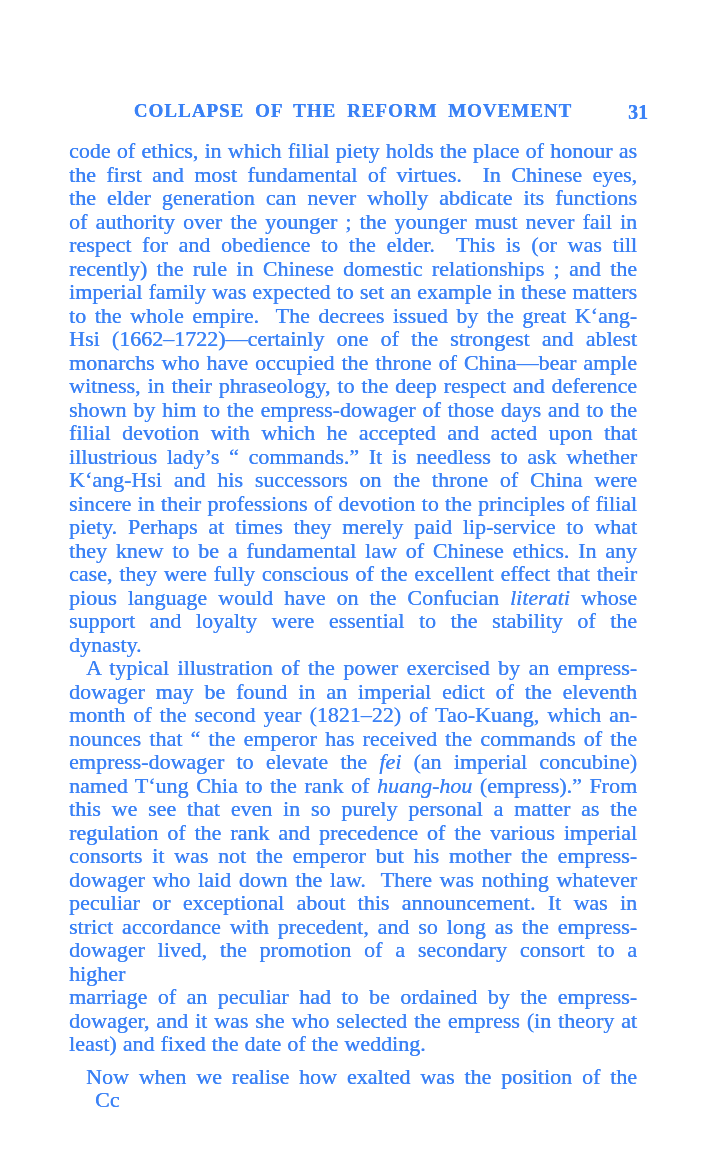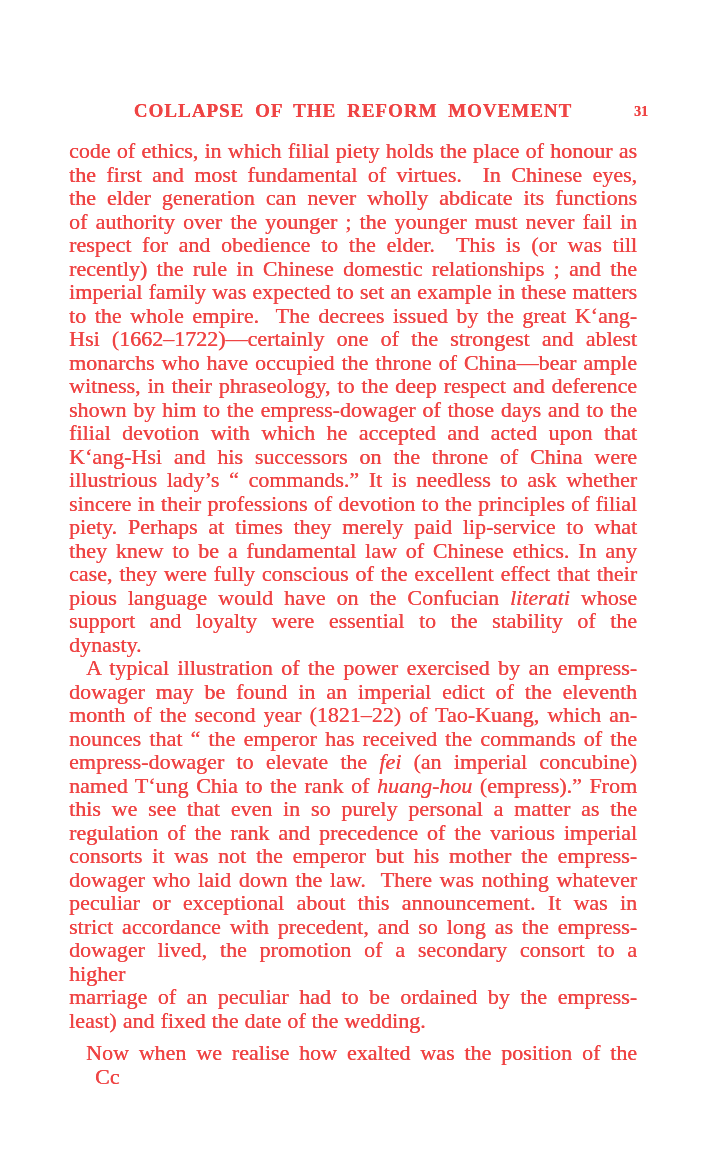--- a/index.html
+++ b/index.html
@@ -7,21 +7,21 @@
     padding: 0;
     background: #ffffff;
   }
   .page {
     position: relative;
     width: 706px;
     height: 1170px;
     background: #ffffff;
     overflow: hidden;
     font-family: "Liberation Serif", "DejaVu Serif", serif;
-    color: #ef4444;
+    color: #3b82f6;
   }
   .running-head {
     position: absolute;
     left: 69px;
     top: 99px;
     width: 568px;
     height: 26px;
   }
   .head-title {
     display: block;
@@ -32,21 +32,21 @@
     letter-spacing: 1px;
     word-spacing: 5px;
     white-space: nowrap;
     text-shadow: 0.3px 0 0 currentColor;
   }
   .head-page {
     position: absolute;
     right: -11px;
     top: 1px;
     font-weight: bold;
-    font-size: 14px;
+    font-size: 20px;
     line-height: 24px;
     text-shadow: 0.3px 0 0 currentColor;
   }
   .body-text {
     position: absolute;
     left: 69px;
     top: 139px;
     width: 568px;
   }
   .line {
@@ -81,39 +81,40 @@
       <div class="line"><span>of authority over the younger ; the younger must never fail in</span></div>
       <div class="line"><span>respect for and obedience to the elder.  This is (or was till</span></div>
       <div class="line"><span>recently) the rule in Chinese domestic relationships ; and the</span></div>
       <div class="line"><span>imperial family was expected to set an example in these matters</span></div>
       <div class="line"><span>to the whole empire.  The decrees issued by the great K‘ang-</span></div>
       <div class="line"><span>Hsi (1662–1722)—certainly one of the strongest and ablest</span></div>
       <div class="line"><span>monarchs who have occupied the throne of China—bear ample</span></div>
       <div class="line"><span>witness, in their phraseology, to the deep respect and deference</span></div>
       <div class="line"><span>shown by him to the empress-dowager of those days and to the</span></div>
       <div class="line"><span>filial devotion with which he accepted and acted upon that</span></div>
+      <div class="line"><span>illustrious lady’s “ commands.” It is needless to ask whether</span></div>
       <div class="line"><span>K‘ang-Hsi and his successors on the throne of China were</span></div>
-      <div class="line"><span>illustrious lady’s “ commands.” It is needless to ask whether</span></div>
       <div class="line"><span>sincere in their professions of devotion to the principles of filial</span></div>
       <div class="line"><span>piety. Perhaps at times they merely paid lip-service to what</span></div>
       <div class="line"><span>they knew to be a fundamental law of Chinese ethics. In any</span></div>
       <div class="line"><span>case, they were fully conscious of the excellent effect that their</span></div>
       <div class="line"><span>pious language would have on the Confucian </span><i>literati</i><span> whose</span></div>
       <div class="line"><span>support and loyalty were essential to the stability of the dynasty.</span></div>
       <div class="line" style="padding-left: 17px;"><span>A typical illustration of the power exercised by an empress-</span></div>
       <div class="line"><span>dowager may be found in an imperial edict of the eleventh</span></div>
       <div class="line"><span>month of the second year (1821–22) of Tao-Kuang, which an-</span></div>
       <div class="line"><span>nounces that “ the emperor has received the commands of the</span></div>
       <div class="line"><span>empress-dowager to elevate the </span><i>fei</i><span> (an imperial concubine)</span></div>
       <div class="line"><span>named T‘ung Chia to the rank of </span><i>huang-hou</i><span> (empress).” From</span></div>
       <div class="line"><span>this we see that even in so purely personal a matter as the</span></div>
       <div class="line"><span>regulation of the rank and precedence of the various imperial</span></div>
       <div class="line"><span>consorts it was not the emperor but his mother the empress-</span></div>
       <div class="line"><span>dowager who laid down the law.  There was nothing whatever</span></div>
       <div class="line"><span>peculiar or exceptional about this announcement. It was in</span></div>
       <div class="line"><span>strict accordance with precedent, and so long as the empress-</span></div>
       <div class="line"><span>dowager lived, the promotion of a secondary consort to a higher</span></div>
       <div class="line"><span>marriage of an peculiar had to be ordained by the empress-</span></div>
+      <div class="line"><span>dowager, and it was she who selected the empress (in theory at</span></div>
       <div class="line nojust"><span>least) and fixed the date of the wedding.</span></div>
       <div class="line" style="padding-left: 17px; margin-top: 9px;"><span>Now when we realise how exalted was the position of the</span></div>
       <div class="line nojust" style="padding-left: 26px;"><span>Cc</span></div>
     </div>
 </div>
 
 </body></html>

